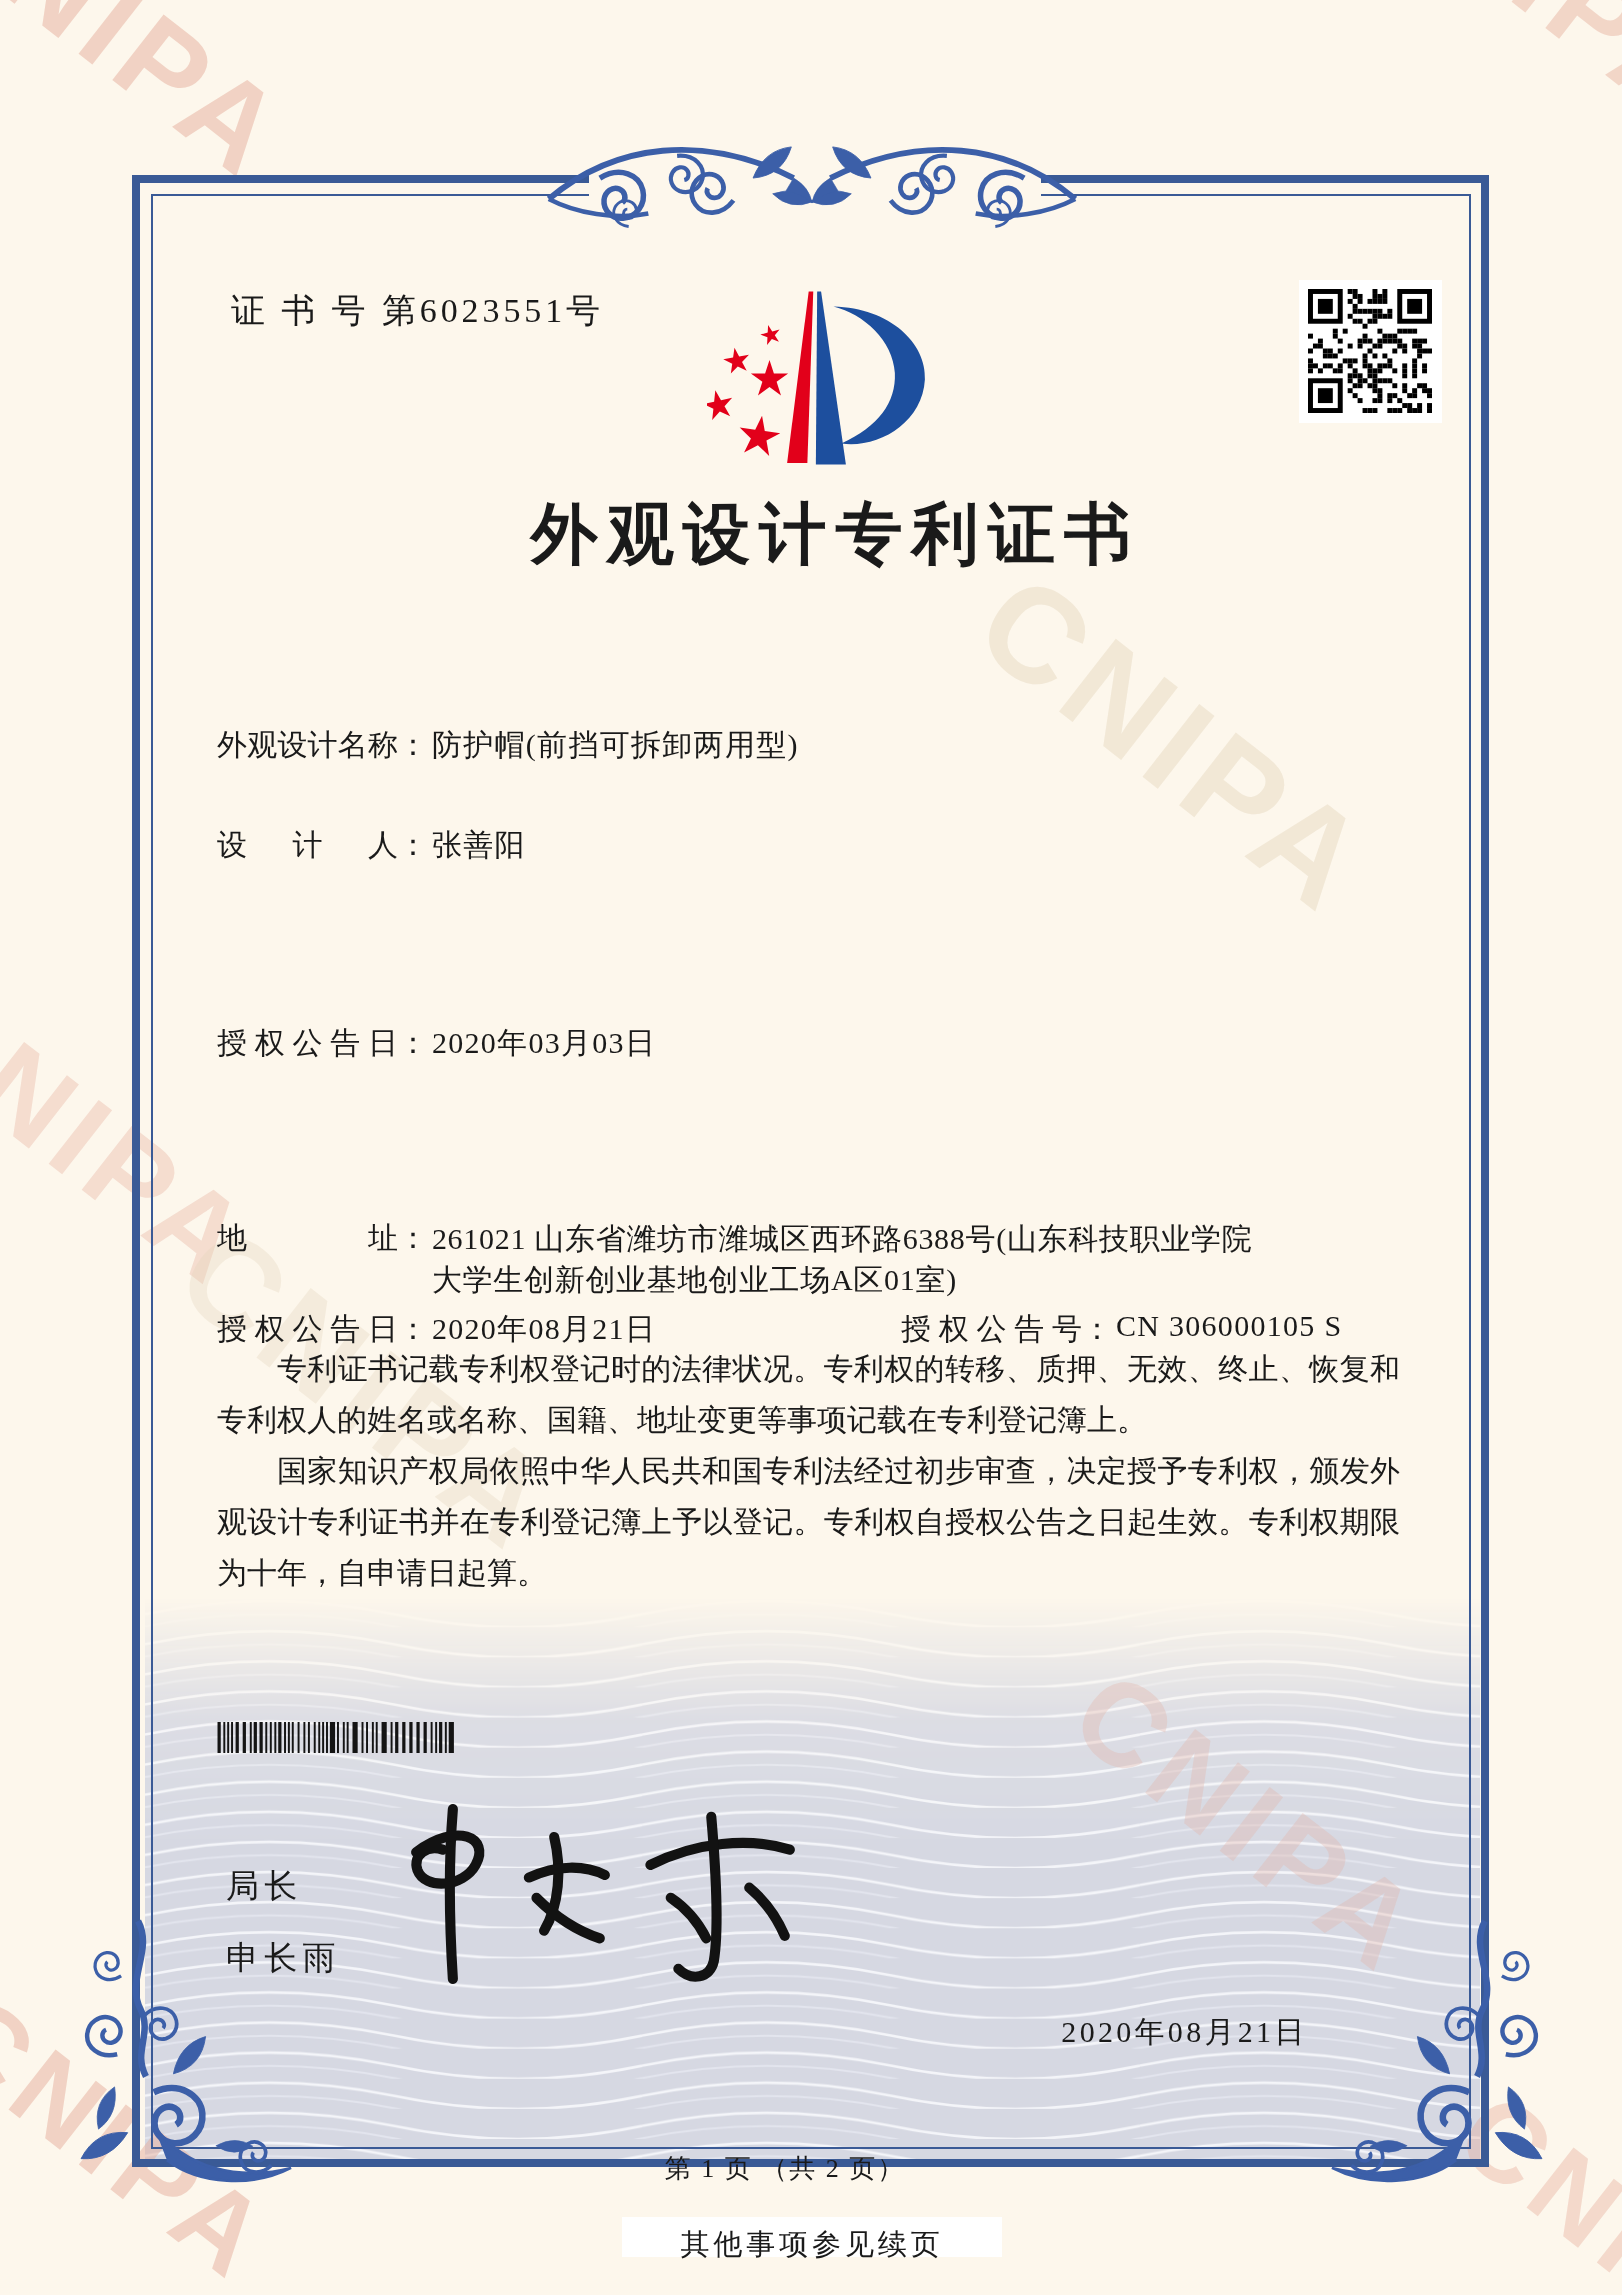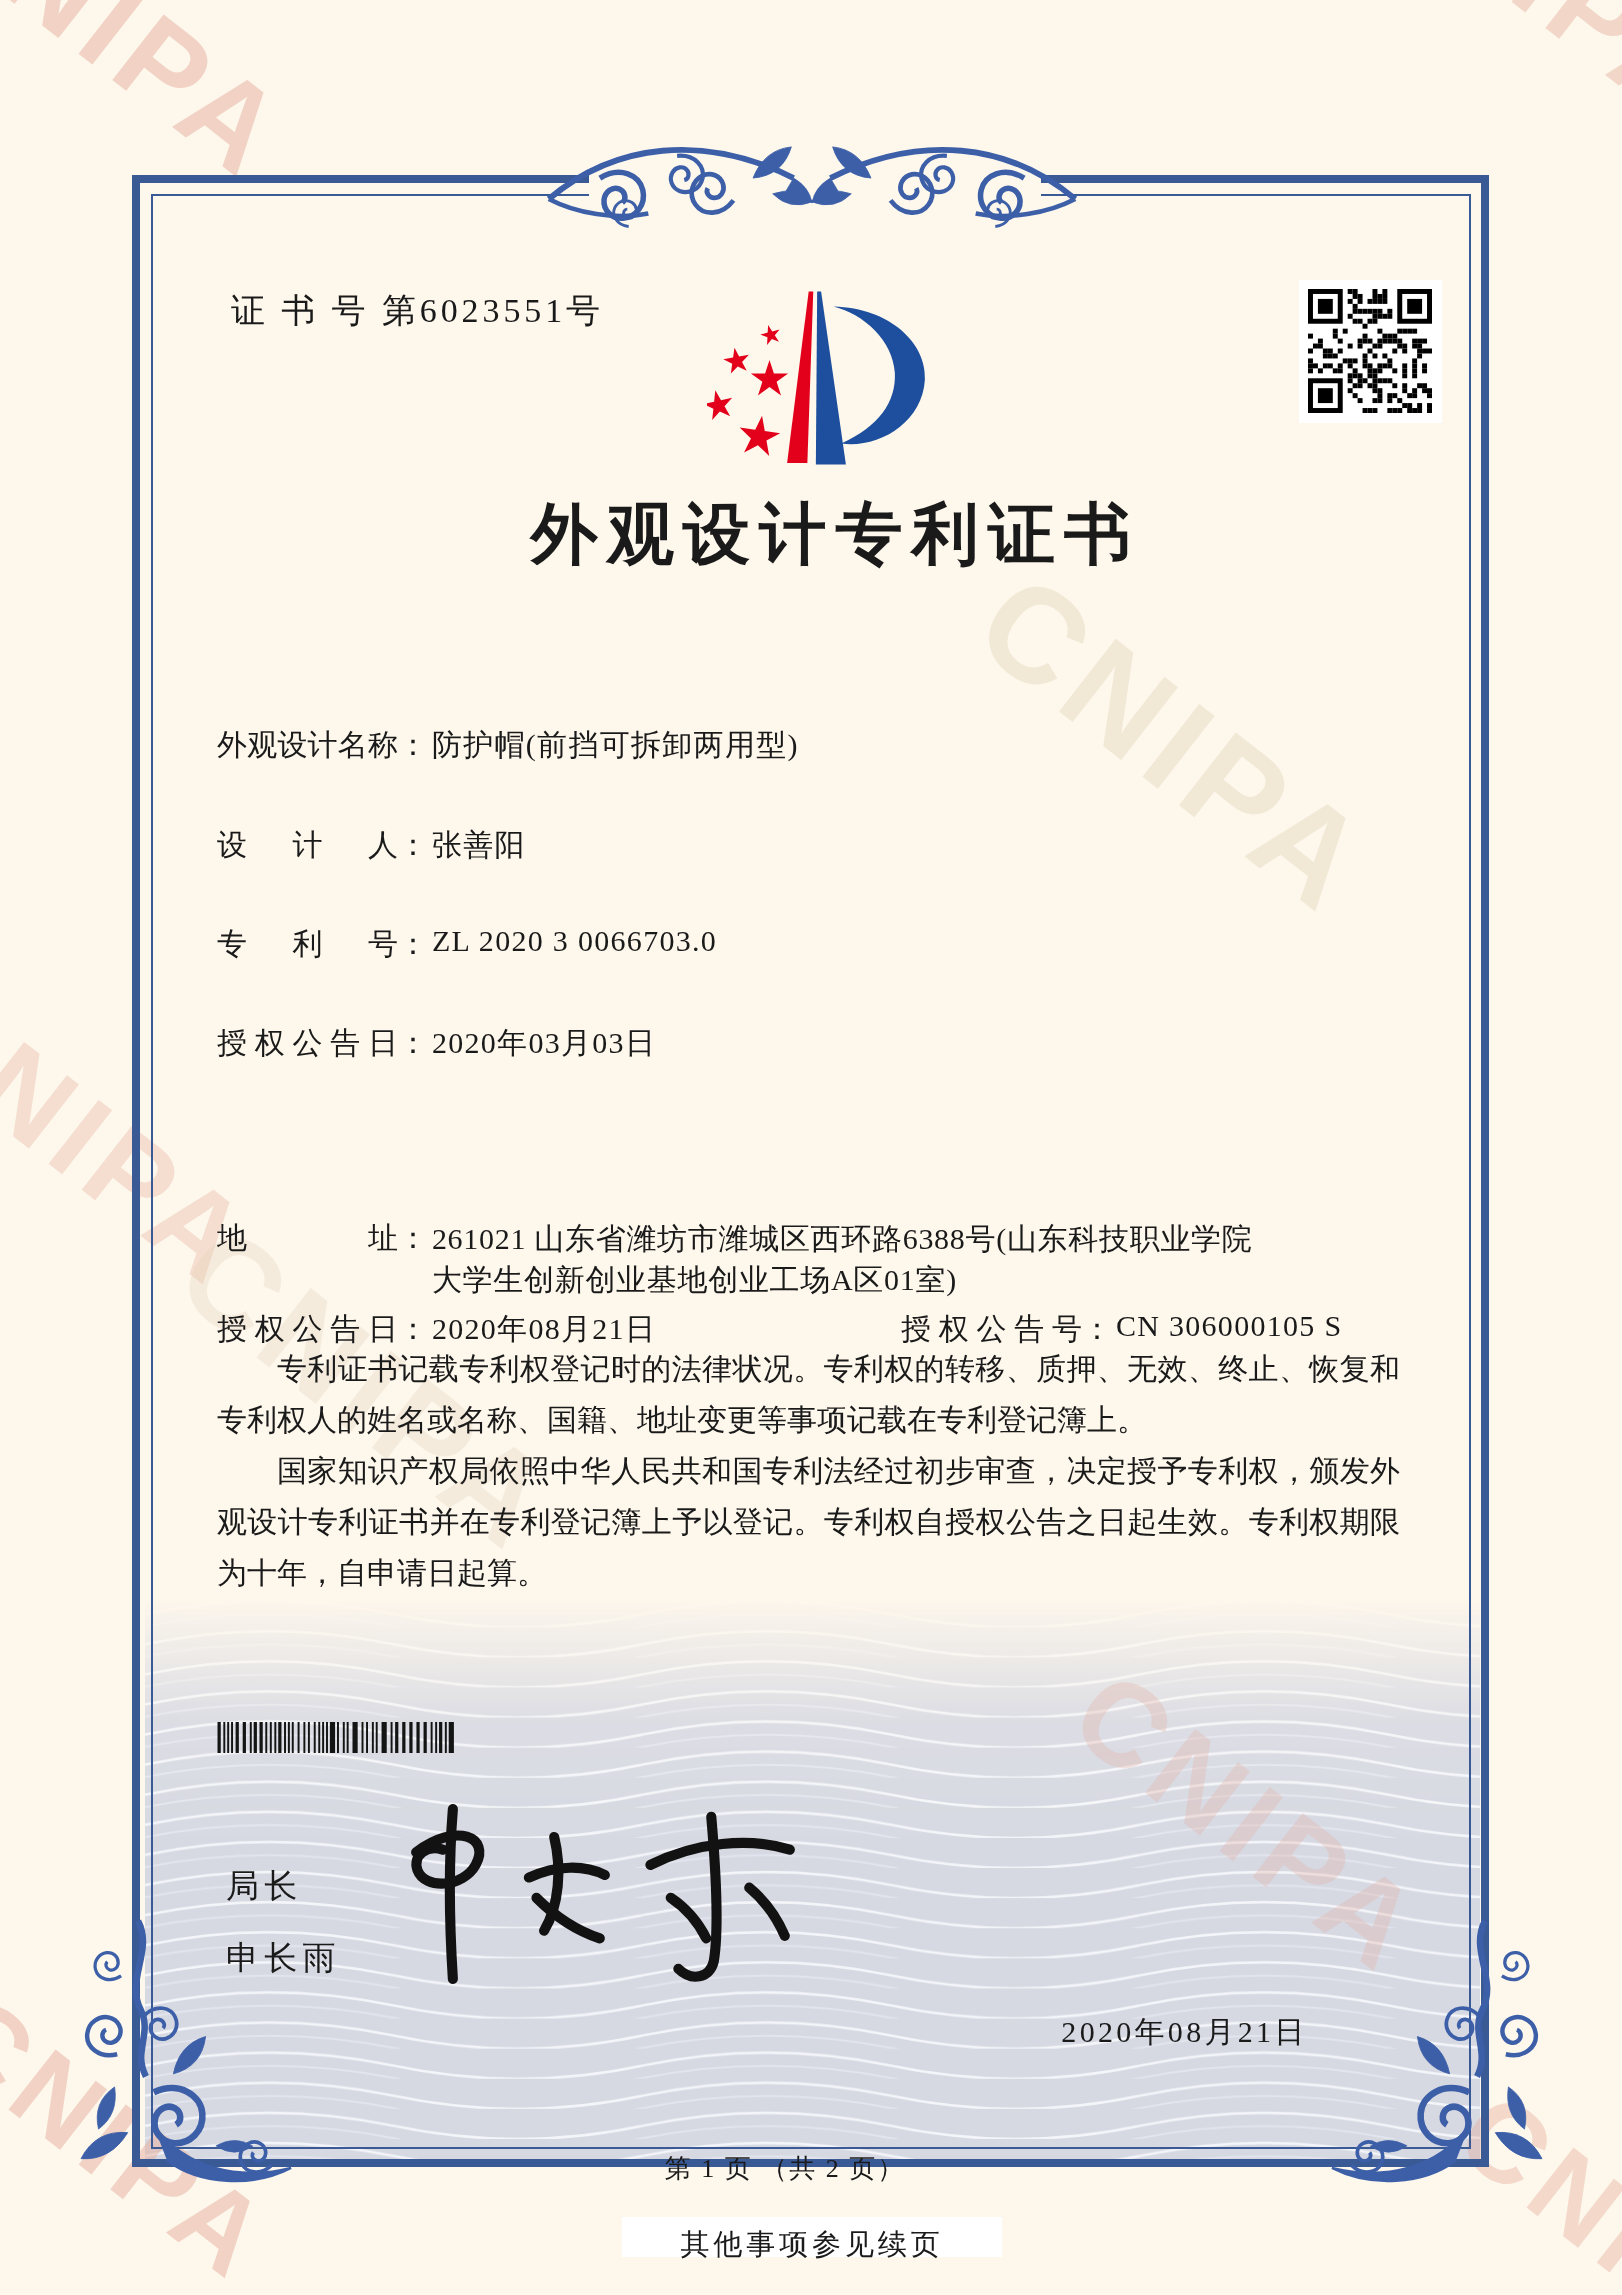--- a/index.html
+++ b/index.html
@@ -382,23 +382,20 @@
   </div>
 
   <div class="title">外观设计专利证书</div>
 
   <div class="row" style="top:684px">
     <span class="flabel">外观设计名称</span><span class="colon">：</span><span class="fvalue">防护帽(前挡可拆卸两用型)</span>
   </div>
   <div class="row" style="top:784px">
     <span class="flabel">设计人</span><span class="colon">：</span><span class="fvalue">张善阳</span>
   </div>
-  <div class="row" style="top:883px">
-    <span class="flabel">专利号</span><span class="colon">：</span><span class="fvalue">ZL 2020 3 0066703.0</span>
-  </div>
   <div class="row" style="top:982px">
     <span class="flabel">授权公告日</span><span class="colon">：</span><span class="fvalue">2020年03月03日</span>
   </div>
   <div class="row" style="top:1177px">
     <span class="flabel">地址</span><span class="colon">：</span><span class="fvalue wrap">261021 山东省潍坊市潍城区西环路6388号(山东科技职业学院大学生创新创业基地创业工场A区01室)</span>
   </div>
   <div class="row" style="top:1268px">
     <span>
       <span class="flabel">授权公告日</span><span class="colon">：</span><span class="fvalue">2020年08月21日</span>
     </span>

